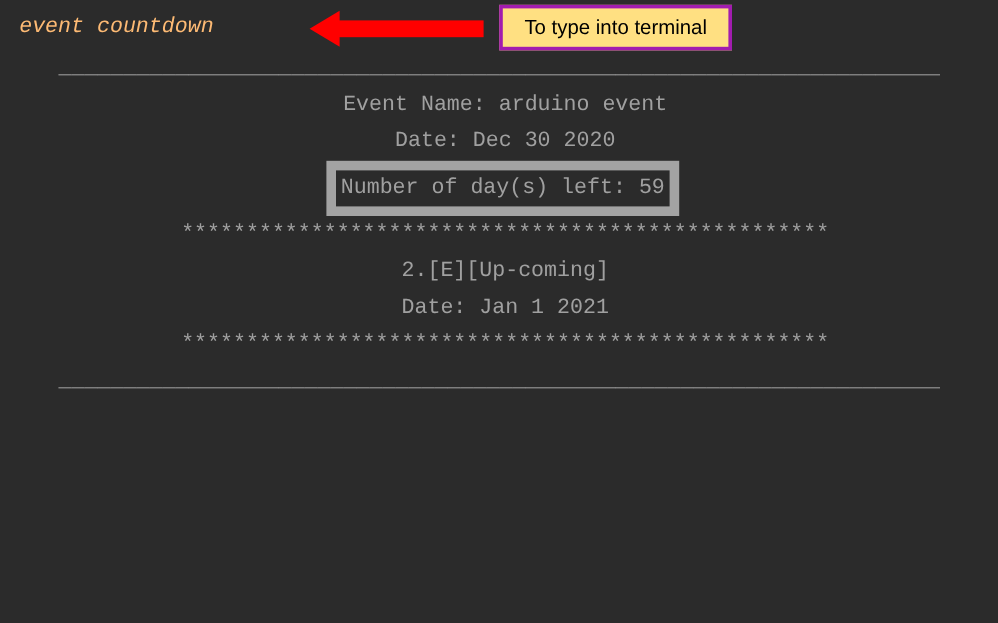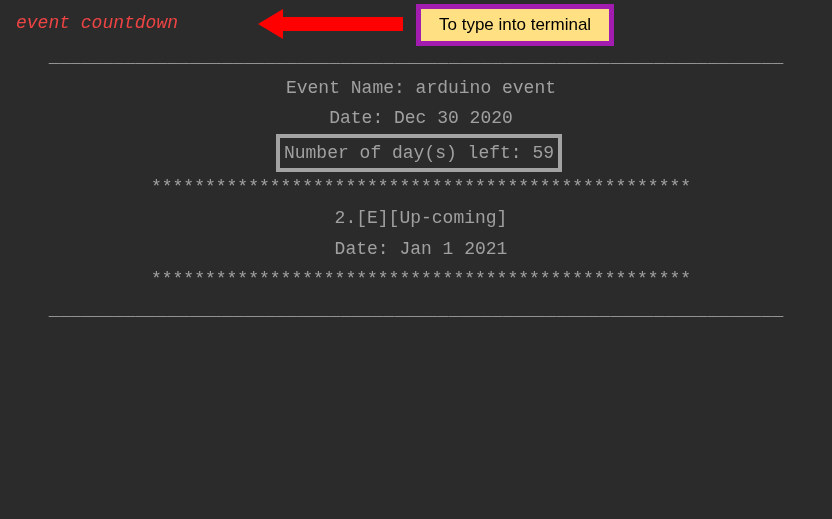--- a/index.html
+++ b/index.html
@@ -12,29 +12,29 @@
       width: 832px;
       height: 519px;
       font-family: 'Courier New', Consolas, monospace;
       font-size: 18px;
       color: #a0a0a0;
       position: relative;
       padding: 8px 16px;
       overflow: hidden;
     }
     .command {
-      color: #ef4444;
+      color: #fdba74;
       font-style: italic;
     }
     .annotation {
       position: absolute;
       top: 4px;
       left: 416px;
       background: #ffe082;
-      border: 5px solid #a21caf;
+      border: 3px solid #a21caf;
       padding: 6px 18px;
       color: #000;
       font-family: Arial, sans-serif;
       font-size: 17px;
       font-style: normal;
     }
     .arrow {
       position: absolute;
       top: 14px;
       left: 258px;
@@ -57,21 +57,21 @@
       height: 0;
       border-top: 15px solid transparent;
       border-bottom: 15px solid transparent;
       border-right: 25px solid #ff0000;
     }
     .line {
       line-height: 1.7;
       white-space: pre;
     }
     .highlight-box {
-      border: 4px solid #a3a3a3;
+      border: 8px solid #a3a3a3;
       display: inline-block;
       padding: 0 4px;
       margin-left: -4px;
     }
     .cmd-row {
       height: 30px;
       display: flex;
       align-items: center;
     }
     .content {

